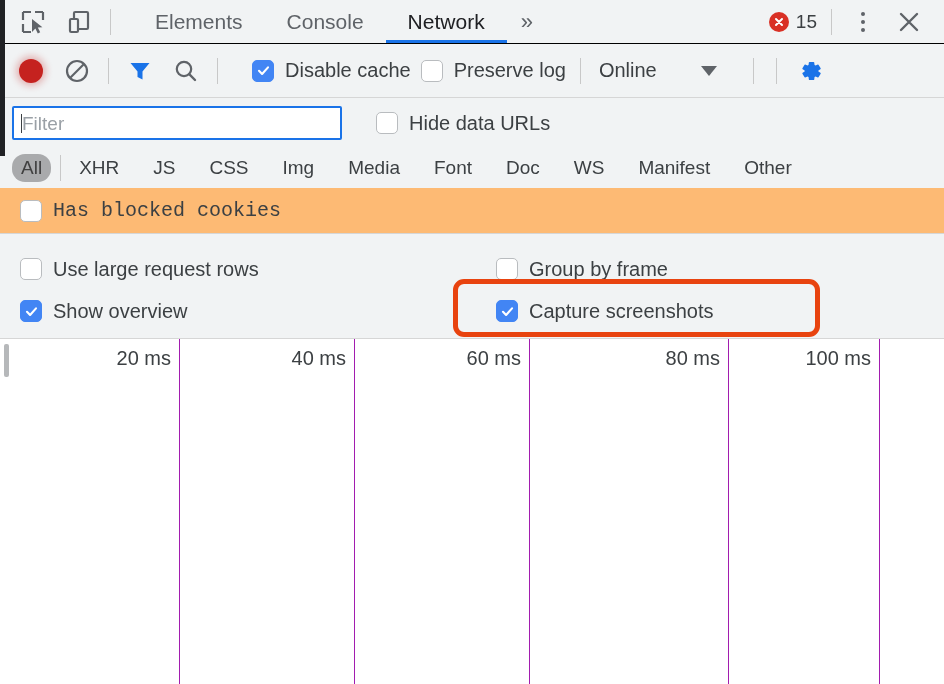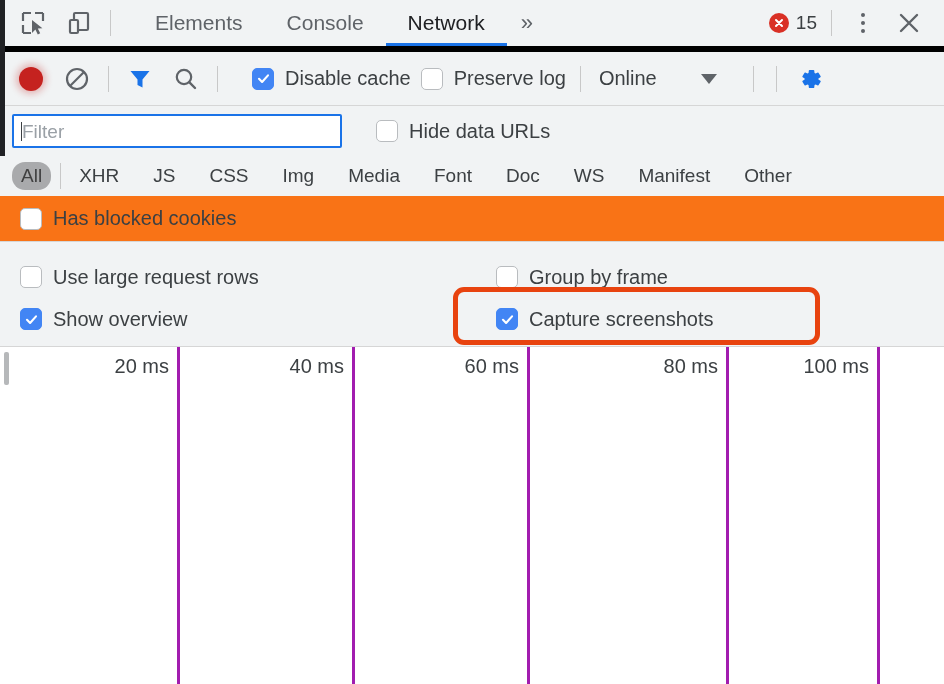--- a/index.html
+++ b/index.html
@@ -30,26 +30,26 @@
     top: 0;
     width: 5px;
     height: 156px;
     background: #202124;
     z-index: 40;
   }
 
   
   .tabstrip {
     position: relative;
-    height: 52px;
+    height: 44px;
     background: #f1f3f4;
     display: flex;
     align-items: center;
     flex: none;
-    border-bottom: 6px solid #000000;
+    border-bottom: 1px solid #000000;
     box-sizing: border-box;
   }
   .icon-btn {
     width: 46px;
     height: 46px;
     display: flex;
     align-items: center;
     justify-content: center;
     flex: none;
   }
@@ -265,27 +265,28 @@
   .typebar .vdiv { margin: 0 9px; }
   .type-list {
     display: flex;
     align-items: center;
     gap: 16px;
   }
 
   
   .cookiebar {
     height: 46px;
-    background: #f97316;
+    background: #fdba74;
     display: flex;
     align-items: center;
     flex: none;
     padding-left: 20px;
     box-sizing: border-box;
     border-bottom: 1px solid #d6d6d6;
+    font-family: Liberation Mono, monospace;
   }
 
   
   .settings {
     background: #f1f3f4;
     flex: none;
     padding: 14px 0 12px 20px;
     box-sizing: border-box;
     border-bottom: 1px solid #d6d6d6;
     position: relative;
@@ -342,21 +343,21 @@
     top: 5px;
     width: 5px;
     height: 33px;
     background: #b6b8ba;
     border-radius: 2px;
   }
   .tl-cell {
     position: absolute;
     top: 0;
     bottom: 0;
-    border-right: 3px solid #a21caf;
+    border-right: 1px solid #a21caf;
     box-sizing: border-box;
   }
   .tl-label {
     position: absolute;
     top: 8px;
     right: 8px;
     font-size: 20px;
     color: #3c4043;
     white-space: nowrap;
   }

